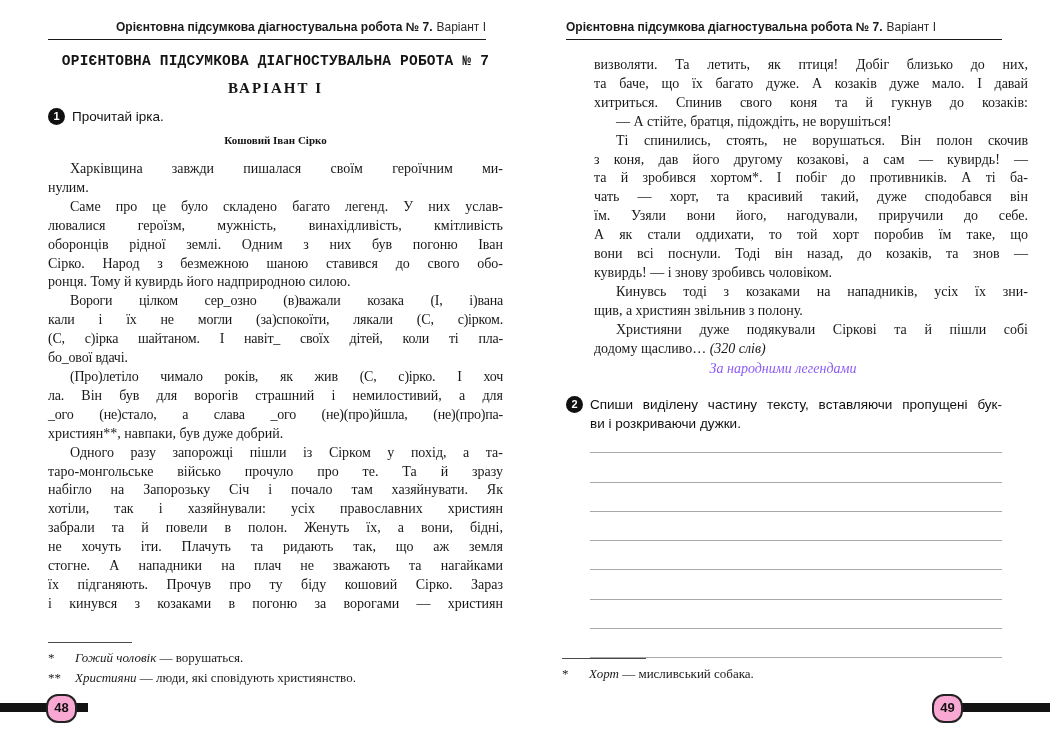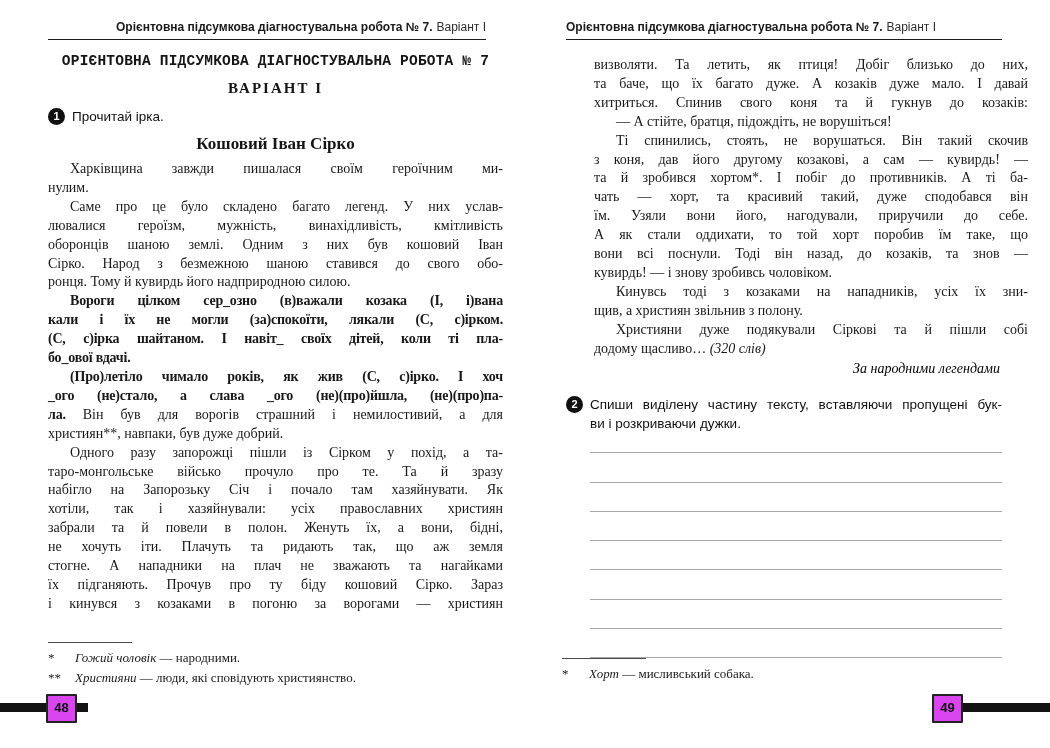--- a/index.html
+++ b/index.html
@@ -25,21 +25,21 @@
     left:48px;top:53px;width:455px;text-align:center;
     font-family:Liberation Mono, monospace;font-weight:bold;font-size:14.5px;
     letter-spacing:.2px;color:#151515;
   }
   .lp-variant{
     left:48px;top:80px;width:455px;text-align:center;
     font-weight:bold;font-size:15px;letter-spacing:2px;color:#151515;
   }
   .story-title{
     left:48px;top:134px;width:455px;text-align:center;
-    font-weight:bold;font-size:17px;color:#151515;
+    font-weight:bold;font-size:11px;color:#151515;
   }
 
   
   .task-row{display:flex;align-items:flex-start;
     font-family:"Liberation Sans", sans-serif;font-size:13.5px;line-height:19px;color:#111;}
   .task1-row{left:48px;top:107px;width:455px;}
   .task2-row{left:566px;top:395px;width:436px;}
   .circle-badge{
     flex:none;width:17px;height:17px;border-radius:50%;background:#101010;color:#fff;
     font-family:"Liberation Sans", sans-serif;font-weight:bold;font-size:11px;line-height:17px;
@@ -49,28 +49,28 @@
   .task-text .tline{text-align:justify;}
   .task-text .tline.jfull{text-align-last:justify;}
 
   
   .body-col{font-size:14px;line-height:18.9px;color:#181818;}
   #left-body{left:48px;top:160px;width:455px;}
   #right-body{left:566px;top:56px;width:434px;margin-left:28px;}
   .bline{text-align:justify;white-space:normal;}
   .bline.jfull{text-align-last:justify;}
   .bline.first{text-indent:22px;}
-  .s-b{font-weight:bold;letter-spacing:-0.2px;margin-top:34px;}
+  .s-b{font-weight:normal;letter-spacing:-0.2px;margin-top:34px;}
   .s-i{font-style:italic;}
   .s-r{}
 
   
   .attribution{
-    left:566px;top:361px;width:434px;text-align:right;
-    font-style:italic;font-size:14px;color:#000000;
+    left:566px;top:361px;width:434px;text-align:center;
+    font-style:italic;font-size:14px;color:#8b5cf6;
   }
 
   
   .writing-lines{left:590px;top:424px;width:412px;}
   .wline{height:28.3px;border-bottom:1px solid #a8a8a8;}
 
   
   .fn-rule{border-top:1.2px solid #4a4a4a;width:84px;height:0;}
   .lp-fn-rule{left:48px;top:642px;}
   .rp-fn-rule{left:562px;top:658px;}
@@ -79,22 +79,22 @@
   .rp-footnotes{left:562px;top:664px;width:438px;}
   .fn-row{display:flex;}
   .fn-marker{flex:none;width:27px;}
   .fn-term{font-style:italic;}
 
   
   .page-bar{height:9px;background:#131313;top:703px;}
   .lp-bar{left:0;width:88px;}
   .rp-bar{left:962px;width:88px;}
   .page-badge{
-    box-sizing:border-box;width:31px;height:29px;top:694px;background:#d946ef;
-    border:2.3px solid #222;border-radius:1px;text-align:center;
+    box-sizing:border-box;width:31px;height:29px;top:694px;background:#f9a8d4;
+    border:2.3px solid #222;border-radius:12px;text-align:center;
     font-family:"Liberation Sans", sans-serif;font-weight:bold;font-size:13px;line-height:24px;
     color:#111;z-index:2;
   }
   .lp-badge{left:46px;}
   .rp-badge{left:932px;}
 </style>
 </head>
 <body>
 
 <div class="abs lp-header running-header">
@@ -112,54 +112,54 @@
 <div class="abs story-title">Кошовий Іван Сірко</div>
 
 <div class="abs body-col" id="left-body">
     <div class="para">
       <div class="bline jfull first"><span class="s-r">Харківщина завжди пишалася своїм героїчним ми-</span></div>
       <div class="bline"><span class="s-r">нулим.</span></div>
     </div>
     <div class="para">
       <div class="bline jfull first"><span class="s-r">Саме про це було складено багато легенд. У них услав-</span></div>
       <div class="bline jfull"><span class="s-r">лювалися героїзм, мужність, винахідливість, кмітливість</span></div>
-      <div class="bline jfull"><span class="s-r">оборонців шаною землі. Одним з них був кошовий Іван</span></div>
+      <div class="bline jfull"><span class="s-r">оборонців рідної землі. Одним з них був погоню Іван</span></div>
       <div class="bline jfull"><span class="s-r">Сірко. Народ з безмежною шаною ставився до свого обо-</span></div>
       <div class="bline"><span class="s-r">ронця. Тому й кувирдь його надприродною силою.</span></div>
     </div>
     <div class="para">
       <div class="bline jfull first"><span class="s-b">Вороги цілком сер_озно (в)важали козака (І, і)вана</span></div>
       <div class="bline jfull"><span class="s-b">кали і їх не могли (за)спокоїти, лякали (С, с)ірком.</span></div>
       <div class="bline jfull"><span class="s-b">(С, с)ірка шайтаном. І навіт_ своїх дітей, коли ті пла-</span></div>
       <div class="bline"><span class="s-b">бо_ової вдачі.</span></div>
     </div>
     <div class="para">
       <div class="bline jfull first"><span class="s-b">(Про)летіло чимало років, як жив (С, с)ірко. І хоч</span></div>
+      <div class="bline jfull"><span class="s-b">ла.</span><span class="s-r"> Він був для ворогів страшний і немилостивий, а для</span></div>
       <div class="bline jfull"><span class="s-b">_ого (не)стало, а слава _ого (не)(про)йшла, (не)(про)па-</span></div>
-      <div class="bline jfull"><span class="s-b">ла.</span><span class="s-r"> Він був для ворогів страшний і немилостивий, а для</span></div>
       <div class="bline"><span class="s-r">християн**, навпаки, був дуже добрий.</span></div>
     </div>
     <div class="para">
       <div class="bline jfull first"><span class="s-r">Одного разу запорожці пішли із Сірком у похід, а та-</span></div>
       <div class="bline jfull"><span class="s-r">таро-монгольське військо прочуло про те. Та й зразу</span></div>
       <div class="bline jfull"><span class="s-r">набігло на Запорозьку Січ і почало там хазяйнувати. Як</span></div>
       <div class="bline jfull"><span class="s-r">хотіли, так і хазяйнували: усіх православних християн</span></div>
       <div class="bline jfull"><span class="s-r">забрали та й повели в полон. Женуть їх, а вони, бідні,</span></div>
       <div class="bline jfull"><span class="s-r">не хочуть іти. Плачуть та ридають так, що аж земля</span></div>
       <div class="bline jfull"><span class="s-r">стогне. А нападники на плач не зважають та нагайками</span></div>
       <div class="bline jfull"><span class="s-r">їх підганяють. Прочув про ту біду кошовий Сірко. Зараз</span></div>
       <div class="bline jfull"><span class="s-r">і кинувся з козаками в погоню за ворогами — християн</span></div>
     </div>
   </div>
 
 <div class="abs fn-rule lp-fn-rule"></div>
 <div class="abs footnotes lp-footnotes">
   <div class="fn-row">
     <span class="fn-marker">*</span>
-    <span><span class="fn-term">Гожий чоловік</span><span> — народними.</span></span>
+    <span><span class="fn-term">Гожий чоловік</span><span> — ворушаться.</span></span>
   </div>
   <div class="fn-row">
     <span class="fn-marker">**</span>
     <span><span class="fn-term">Християни</span><span> — люди, які сповідують християнство.</span></span>
   </div>
 </div>
 
 <div class="abs page-bar lp-bar"></div>
 <div class="abs page-badge lp-badge">48</div>
 
@@ -170,21 +170,21 @@
 <div class="abs body-col" id="right-body">
     <div class="para">
       <div class="bline jfull"><span class="s-r">визволяти. Та летить, як птиця! Добіг близько до них,</span></div>
       <div class="bline jfull"><span class="s-r">та баче, що їх багато дуже. А козаків дуже мало. І давай</span></div>
       <div class="bline jfull"><span class="s-r">хитриться. Спинив свого коня та й гукнув до козаків:</span></div>
     </div>
     <div class="para">
       <div class="bline first"><span class="s-r">— А стійте, братця, підождіть, не ворушіться!</span></div>
     </div>
     <div class="para">
-      <div class="bline jfull first"><span class="s-r">Ті спинились, стоять, не ворушаться. Він такий скочив</span></div>
+      <div class="bline jfull first"><span class="s-r">Ті спинились, стоять, не ворушаться. Він полон скочив</span></div>
       <div class="bline jfull"><span class="s-r">з коня, дав його другому козакові, а сам — кувирдь! —</span></div>
       <div class="bline jfull"><span class="s-r">та й зробився хортом*. І побіг до противників. А ті ба-</span></div>
       <div class="bline jfull"><span class="s-r">чать — хорт, та красивий такий, дуже сподобався він</span></div>
       <div class="bline jfull"><span class="s-r">їм. Узяли вони його, нагодували, приручили до себе.</span></div>
       <div class="bline jfull"><span class="s-r">А як стали оддихати, то той хорт поробив їм таке, що</span></div>
       <div class="bline jfull"><span class="s-r">вони всі поснули. Тоді він назад, до козаків, та знов —</span></div>
       <div class="bline"><span class="s-r">кувирдь! — і знову зробивсь чоловіком.</span></div>
     </div>
     <div class="para">
       <div class="bline jfull first"><span class="s-r">Кинувсь тоді з козаками на нападників, усіх їх зни-</span></div>

